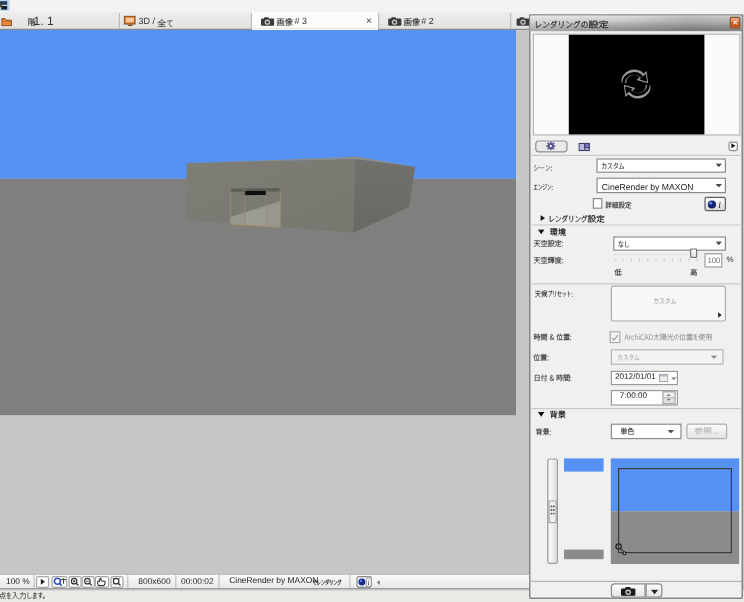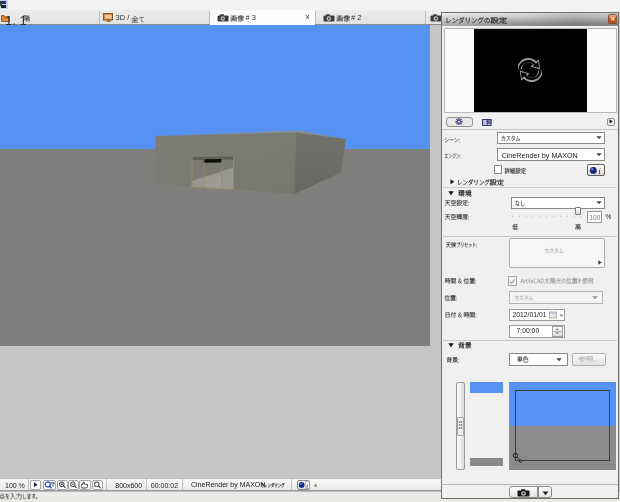--- a/index.html
+++ b/index.html
@@ -19,21 +19,21 @@
 <div class="a" style="left:209px;top:11px;width:1px;height:13px;background:#bcbcbc"></div>
 <div class="a" style="left:315px;top:11px;width:1px;height:13px;background:#bcbcbc"></div>
 <div class="a" style="left:425px;top:11px;width:1px;height:13px;background:#bcbcbc"></div>
 <div class="a" style="left:210px;top:10px;width:105px;height:15px;background:#fcfcfc"></div>
 <div class="a" style="left:0;top:24px;width:441px;height:1px;background:#8c8c8c"></div>
 <div class="a" style="left:210px;top:24px;width:105px;height:1px;background:#fafafa"></div>
 <svg class="a" style="left:0.5px;top:13.5px" width="9" height="8">
     <path d="M0.5 1.5 L3 1.5 L4 2.8 L8.5 2.8 L8.5 7.5 L0.5 7.5 Z" fill="#e8873a" stroke="#7a4a1a" stroke-width="0.8"></path>
     <path d="M0.5 3.8 L8.5 3.8" stroke="#c96f28" stroke-width="0.7"></path>
   </svg>
-<div class="a" style="left:5px;top:12.6px;font-size:13px;color:#333">1. 1</div>
+<div class="a" style="left:28px;top:12.6px;font-size:10px;color:#333">1. 1</div>
 <svg style="position:absolute;left:22.5px;top:14.3px;overflow:visible" width="9" height="9" viewBox="0 -7.00 9 9.10">
     <path d="M2.9330000000000003 -4.774H4.3260000000000005V-4.571H2.9330000000000003ZM3.073 -1.211H6.167V-1.0010000000000001H3.073ZM3.073 -0.028H6.167V0.17500000000000002H3.073ZM2.821 -5.7330000000000005H3.024V-3.045H2.821ZM2.338 -3.045Q2.737 -3.1430000000000002 3.2935 -3.2865Q3.85 -3.43 4.424 -3.584L4.445 -3.395Q3.9130000000000003 -3.248 3.3810000000000002 -3.1045Q2.849 -2.961 2.4290000000000003 -2.849ZM4.704 -5.7330000000000005H4.914V-3.3810000000000002Q4.914 -3.269 4.9665 -3.2305Q5.019 -3.192 5.215 -3.192Q5.264 -3.192 5.397 -3.192Q5.53 -3.192 5.691000000000001 -3.192Q5.852 -3.192 5.9885 -3.192Q6.125 -3.192 6.188 -3.192Q6.3 -3.192 6.3525 -3.241Q6.405 -3.29 6.426 -3.4475Q6.447 -3.605 6.454 -3.92Q6.496 -3.8850000000000002 6.5555 -3.8605Q6.615 -3.8360000000000003 6.664 -3.822Q6.65 -3.486 6.6115 -3.3040000000000003Q6.573 -3.122 6.482 -3.052Q6.391 -2.982 6.2090000000000005 -2.982Q6.174 -2.982 6.034000000000001 -2.982Q5.894 -2.982 5.7155000000000005 -2.982Q5.537 -2.982 5.397 -2.982Q5.257 -2.982 5.222 -2.982Q5.019 -2.982 4.907 -3.0100000000000002Q4.795 -3.0380000000000003 4.749499999999999 -3.1255Q4.704 -3.213 4.704 -3.3810000000000002ZM6.272 -5.229 6.468 -5.082Q6.16 -4.872 5.7225 -4.672499999999999Q5.285 -4.473 4.872 -4.312Q4.865 -4.347 4.837 -4.389Q4.809 -4.431 4.788 -4.466Q5.061 -4.578 5.341 -4.704000000000001Q5.621 -4.83 5.866 -4.9665Q6.111 -5.103 6.272 -5.229ZM4.375 -3.101 4.585 -3.024Q4.494 -2.807 4.396 -2.576Q4.298 -2.345 4.2 -2.177L4.018 -2.247Q4.116 -2.422 4.221 -2.6705Q4.3260000000000005 -2.919 4.375 -3.101ZM2.968 -2.331H6.251V0.455H6.048V-2.128H3.1710000000000003V0.47600000000000003H2.968ZM0.644 -5.516H2.1630000000000003V-5.313H0.854V0.483H0.644ZM2.1 -5.516H2.142L2.177 -5.53L2.317 -5.432Q2.219 -5.159 2.1035 -4.8545Q1.988 -4.55 1.8655 -4.2385Q1.743 -3.927 1.617 -3.633Q2.016 -3.164 2.149 -2.7720000000000002Q2.282 -2.38 2.282 -2.0300000000000002Q2.289 -1.813 2.233 -1.6099999999999999Q2.177 -1.407 2.058 -1.316Q2.0020000000000002 -1.274 1.9285 -1.2530000000000001Q1.855 -1.232 1.7570000000000001 -1.218Q1.659 -1.211 1.5434999999999999 -1.2075Q1.428 -1.204 1.323 -1.211Q1.316 -1.2530000000000001 1.2985 -1.3125Q1.281 -1.372 1.2530000000000001 -1.421Q1.379 -1.414 1.4945 -1.4104999999999999Q1.61 -1.407 1.694 -1.414Q1.841 -1.414 1.925 -1.477Q2.009 -1.547 2.044 -1.708Q2.079 -1.869 2.079 -2.037Q2.072 -2.359 1.9355 -2.7475Q1.799 -3.136 1.3860000000000001 -3.605Q1.491 -3.85 1.5925 -4.0985000000000005Q1.694 -4.347 1.7850000000000001 -4.5885Q1.8760000000000001 -4.83 1.9565000000000001 -5.054Q2.037 -5.2780000000000005 2.1 -5.4670000000000005Z" fill="#222222" stroke="#222222" stroke-width="0.22"></path>
   </svg>
 <svg class="a" style="left:103px;top:13px" width="12" height="9">
     <rect x="0.5" y="0.5" width="9" height="6.5" fill="#e8873a" stroke="#7a4a1a" stroke-width="0.9"></rect>
     <rect x="2" y="2" width="6.5" height="3.5" fill="#f5c9a0"></rect>
     <rect x="3.5" y="7.5" width="4" height="1.2" fill="#7a4a1a"></rect>
   </svg>
 <div class="a" style="left:115.5px;top:12.6px;font-size:7.5px;color:#333">3D /</div>
 <svg style="position:absolute;left:130.5px;top:14.6px;overflow:visible" width="16" height="9" viewBox="0 -6.80 16 8.84">

